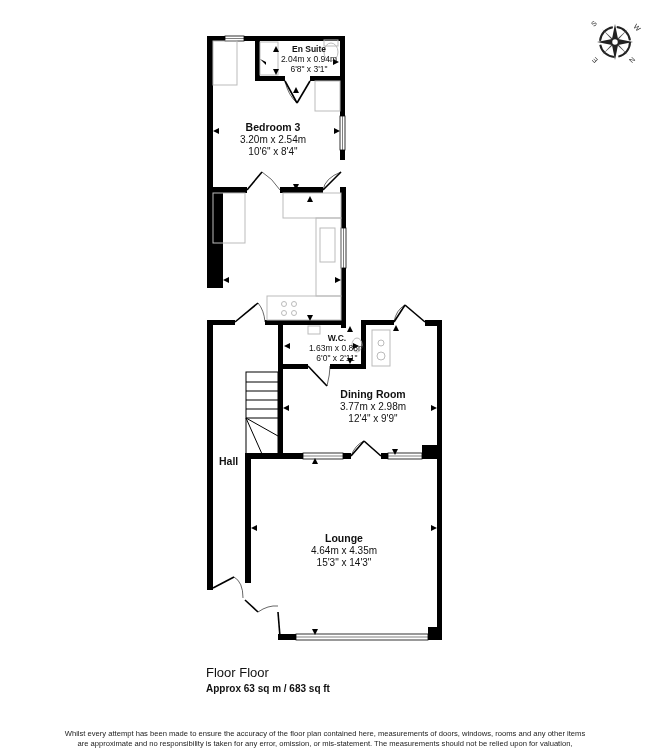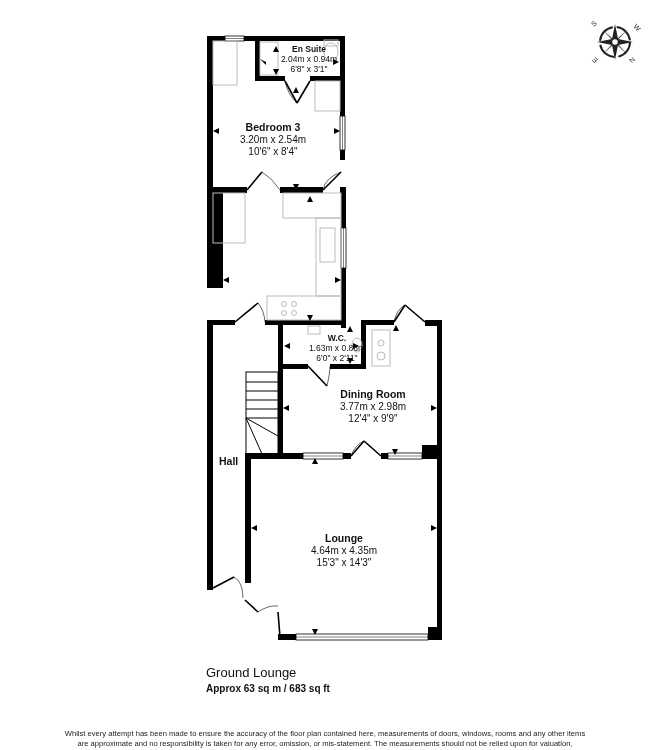--- a/index.html
+++ b/index.html
@@ -211,15 +211,15 @@
     <polygon points="17,47 29,36 30,34 28,35" fill="#444"></polygon>
     <polygon points="43,47 31,36 30,34 32,35" fill="#444"></polygon>
     <circle cx="30" cy="34" r="3.5" fill="#fff" stroke="#222" stroke-width="1.5"></circle>
     <text x="9" y="19" font-size="7" fill="#222" font-family="Liberation Sans, sans-serif" transform="rotate(-45 9 19)">S</text>
     <text x="48" y="19" font-size="7" fill="#222" font-family="Liberation Sans, sans-serif" transform="rotate(45 48 19)">W</text>
     <text x="6" y="55" font-size="7" fill="#222" font-family="Liberation Sans, sans-serif" transform="rotate(-135 9 52)">E</text>
     <text x="46" y="55" font-size="7" fill="#222" font-family="Liberation Sans, sans-serif" transform="rotate(135 48 52)">N</text>
   </svg>
 </div>
 
-<div class="footer-title">Ground Lounge</div>
+<div class="footer-title">Floor Floor</div>
 <div class="footer-area">Approx 63 sq m / 683 sq ft</div>
 <div class="disclaimer">Whilst every attempt has been made to ensure the accuracy of the floor plan contained here, measurements of doors, windows, rooms and any other items are approximate and no responsibility is taken for any error, omission, or mis-statement. The measurements should not be relied upon for valuation, transaction and/or funding purposes. This plan is for illustrative purposes only and should be used as such by any prospective purchaser or tenant.</div>
 
 </body></html>

